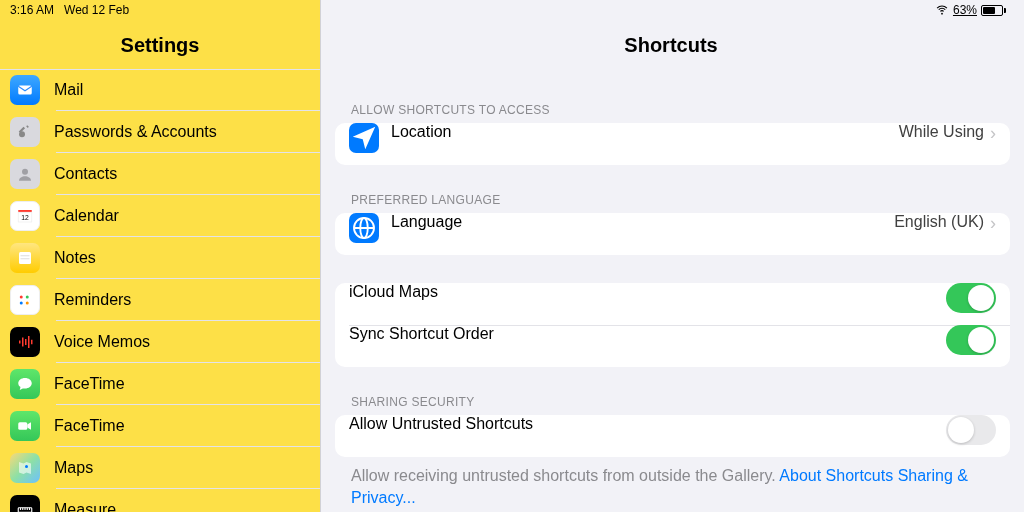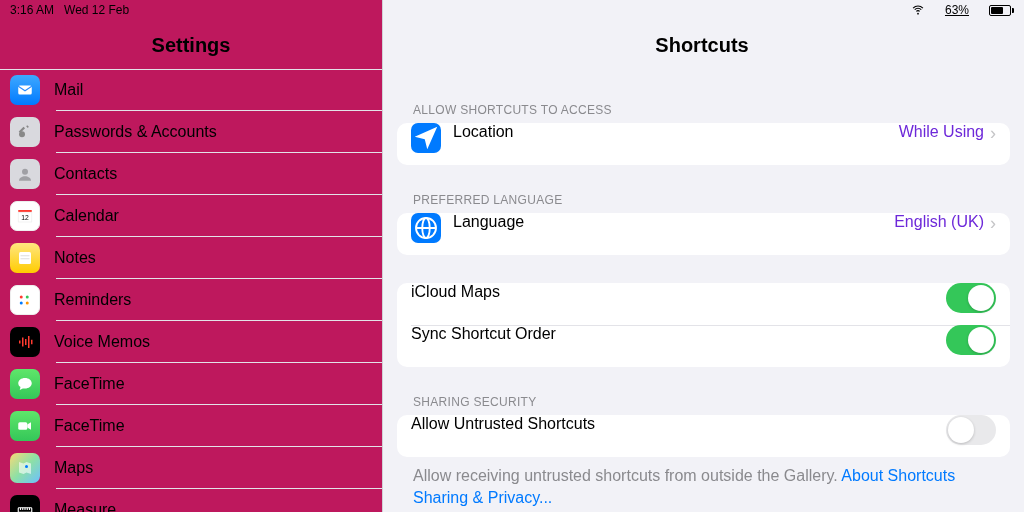--- a/index.html
+++ b/index.html
@@ -1,38 +1,38 @@
 <!DOCTYPE html>
 <html><head>
 <meta charset="utf-8">
 <style>
   * { box-sizing: border-box; margin: 0; padding: 0; }
   html, body { width: 1024px; height: 512px; font-family: -apple-system, "Helvetica Neue", Arial, sans-serif; background: #f2f2f7; overflow: hidden; }
   .root { display: flex; width: 100%; height: 100%; }
-  .status-bar { position: absolute; top: 0; left: 0; right: 0; height: 20px; display: flex; align-items: center; font-size: 12px; font-weight: 500; color: #000; z-index: 10; }
+  .status-bar { position: absolute; top: 0; left: 0; right: 8px; height: 20px; display: flex; align-items: center; font-size: 12px; font-weight: 500; color: #000; z-index: 10; }
   .status-left { padding-left: 10px; display: flex; gap: 10px; }
-  .status-right { margin-left: auto; padding-right: 10px; display: flex; align-items: center; gap: 20px; text-decoration: underline; }
-  .sidebar { width: 383px; height: 100%; background: #be185d; border-right: 1px solid #d1d1d6; position: relative; }
+  .status-right { margin-left: auto; padding-right: 10px; display: flex; align-items: center; gap: 4px; text-decoration: underline; }
+  .sidebar { width: 321px; height: 100%; background: #fde047; border-right: 1px solid #d1d1d6; position: relative; }
   .sidebar-title { text-align: center; font-weight: 700; font-size: 20px; padding: 34px 0 12px 0; }
   .list { list-style: none; }
   .list-item { display: flex; align-items: center; height: 42px; padding: 0 10px; position: relative; cursor: pointer; }
   .list-item::after { content: ''; position: absolute; left: 56px; right: 0; bottom: 0; height: 1px; background: #e3e3e8; }
   .list-item:first-child::before { content: ''; position: absolute; left: 0; right: 0; top: 0; height: 1px; background: #e3e3e8; }
   .app-icon { width: 30px; height: 30px; border-radius: 7px; margin-right: 14px; flex-shrink: 0; display: flex; align-items: center; justify-content: center; }
   .app-icon svg { width: 18px; height: 18px; }
   .list-label { font-size: 16px; color: #000; }
   .detail { flex: 1; height: 100%; background: #f2f2f7; position: relative; overflow: hidden; }
   .detail-title { text-align: center; font-weight: 700; font-size: 20px; padding: 34px 3px 18px 0; }
   .section-header { font-size: 12px; color: #8a8a8e; text-transform: uppercase; padding: 28px 30px 6px 30px; letter-spacing: 0.3px; }
   .group { background: #fff; margin: 0 14px; border-radius: 10px; overflow: hidden; }
   .row { display: flex; min-height: 42px; padding: 0 14px; position: relative; }
   .row + .row::before { content: ''; position: absolute; left: 14px; right: 0; top: 0; height: 1px; background: #e3e3e8; }
   .row-icon { width: 30px; height: 30px; border-radius: 7px; margin-right: 12px; flex-shrink: 0; display: flex; align-items: center; justify-content: center; }
   .row-label { font-size: 16px; color: #000; flex: 1; }
-  .row-value { font-size: 16px; color: #6d28d9; margin-right: 6px; }
+  .row-value { font-size: 16px; color: #404040; margin-right: 6px; }
   .chevron { color: #c5c5c7; font-size: 18px; }
   .switch { position: relative; width: 50px; height: 30px; border-radius: 15px; }
   .switch.on { background: #34c759; }
   .switch.off { background: #e9e9eb; }
   .knob { position: absolute; width: 26px; height: 26px; background: #fff; border-radius: 50%; top: 2px; box-shadow: 0 1px 3px rgba(0,0,0,0.2); }
   .switch.on .knob { right: 2px; }
   .switch.off .knob { left: 2px; }
   .footer-text { font-size: 16px; color: #8a8a8e; padding: 8px 30px; line-height: 1.4; }
   .footer-link { color: #007aff; }
   .battery-icon { display: inline-flex; align-items: center; }

